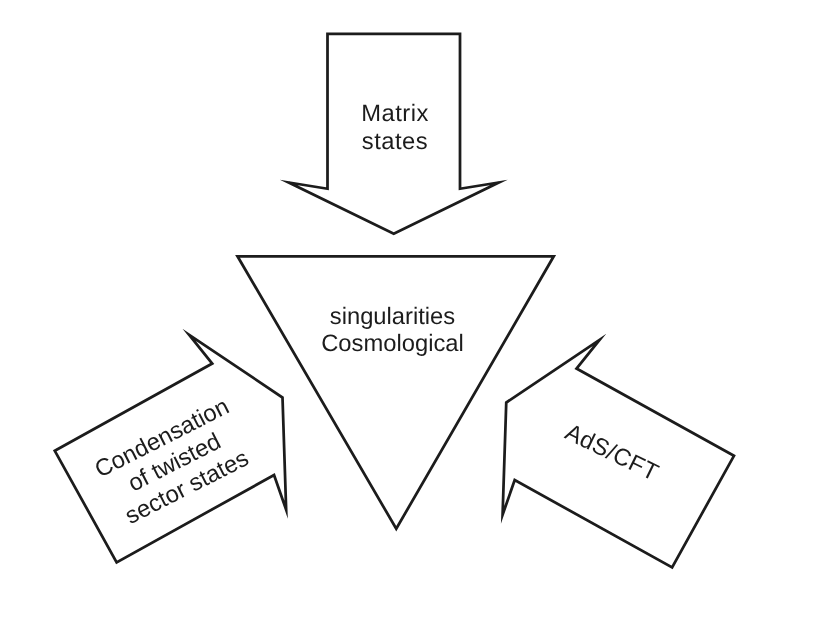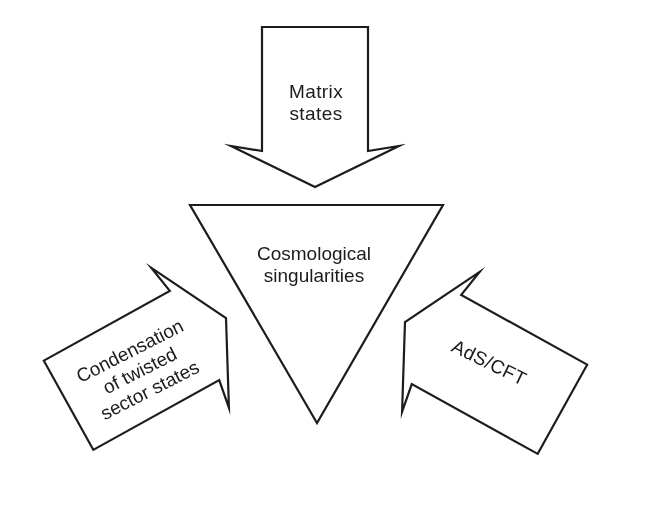--- a/index.html
+++ b/index.html
@@ -65,22 +65,22 @@
       <polygon class="shape" points="180,-51 36,-51 41,-80 0,0 41,80 36,51 180,51"></polygon>
     </g>
   </svg>
 
   <div class="label label-matrix">
     <span>Matrix</span>
     <span>states</span>
   </div>
 
   <div class="label label-center">
+    <span>singularities</span>
     <span>Cosmological</span>
-    <span>singularities</span>
   </div>
 
   <div class="label label-cond">
     <span>Condensation</span>
     <span>of twisted</span>
     <span>sector states</span>
   </div>
 
   <div class="label label-ads">
     <span>AdS/CFT</span>

